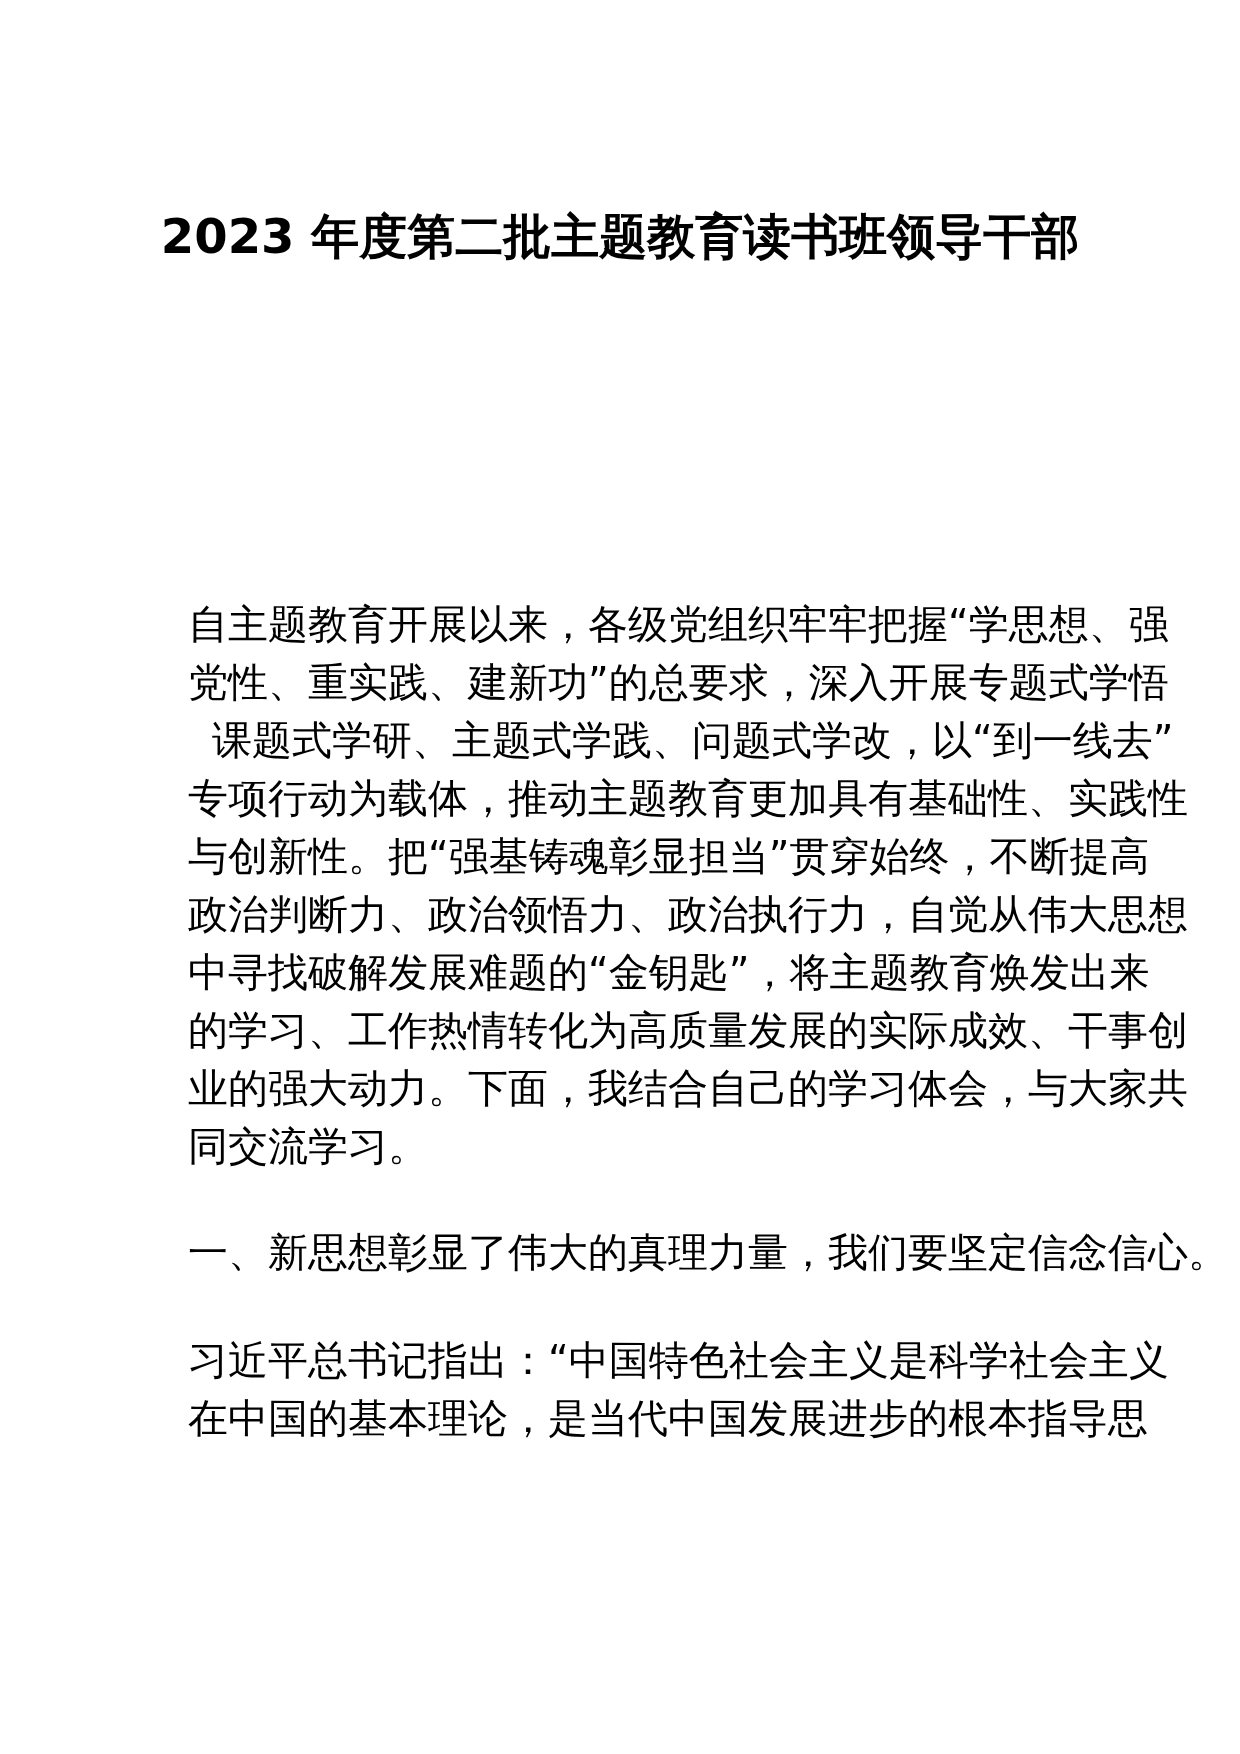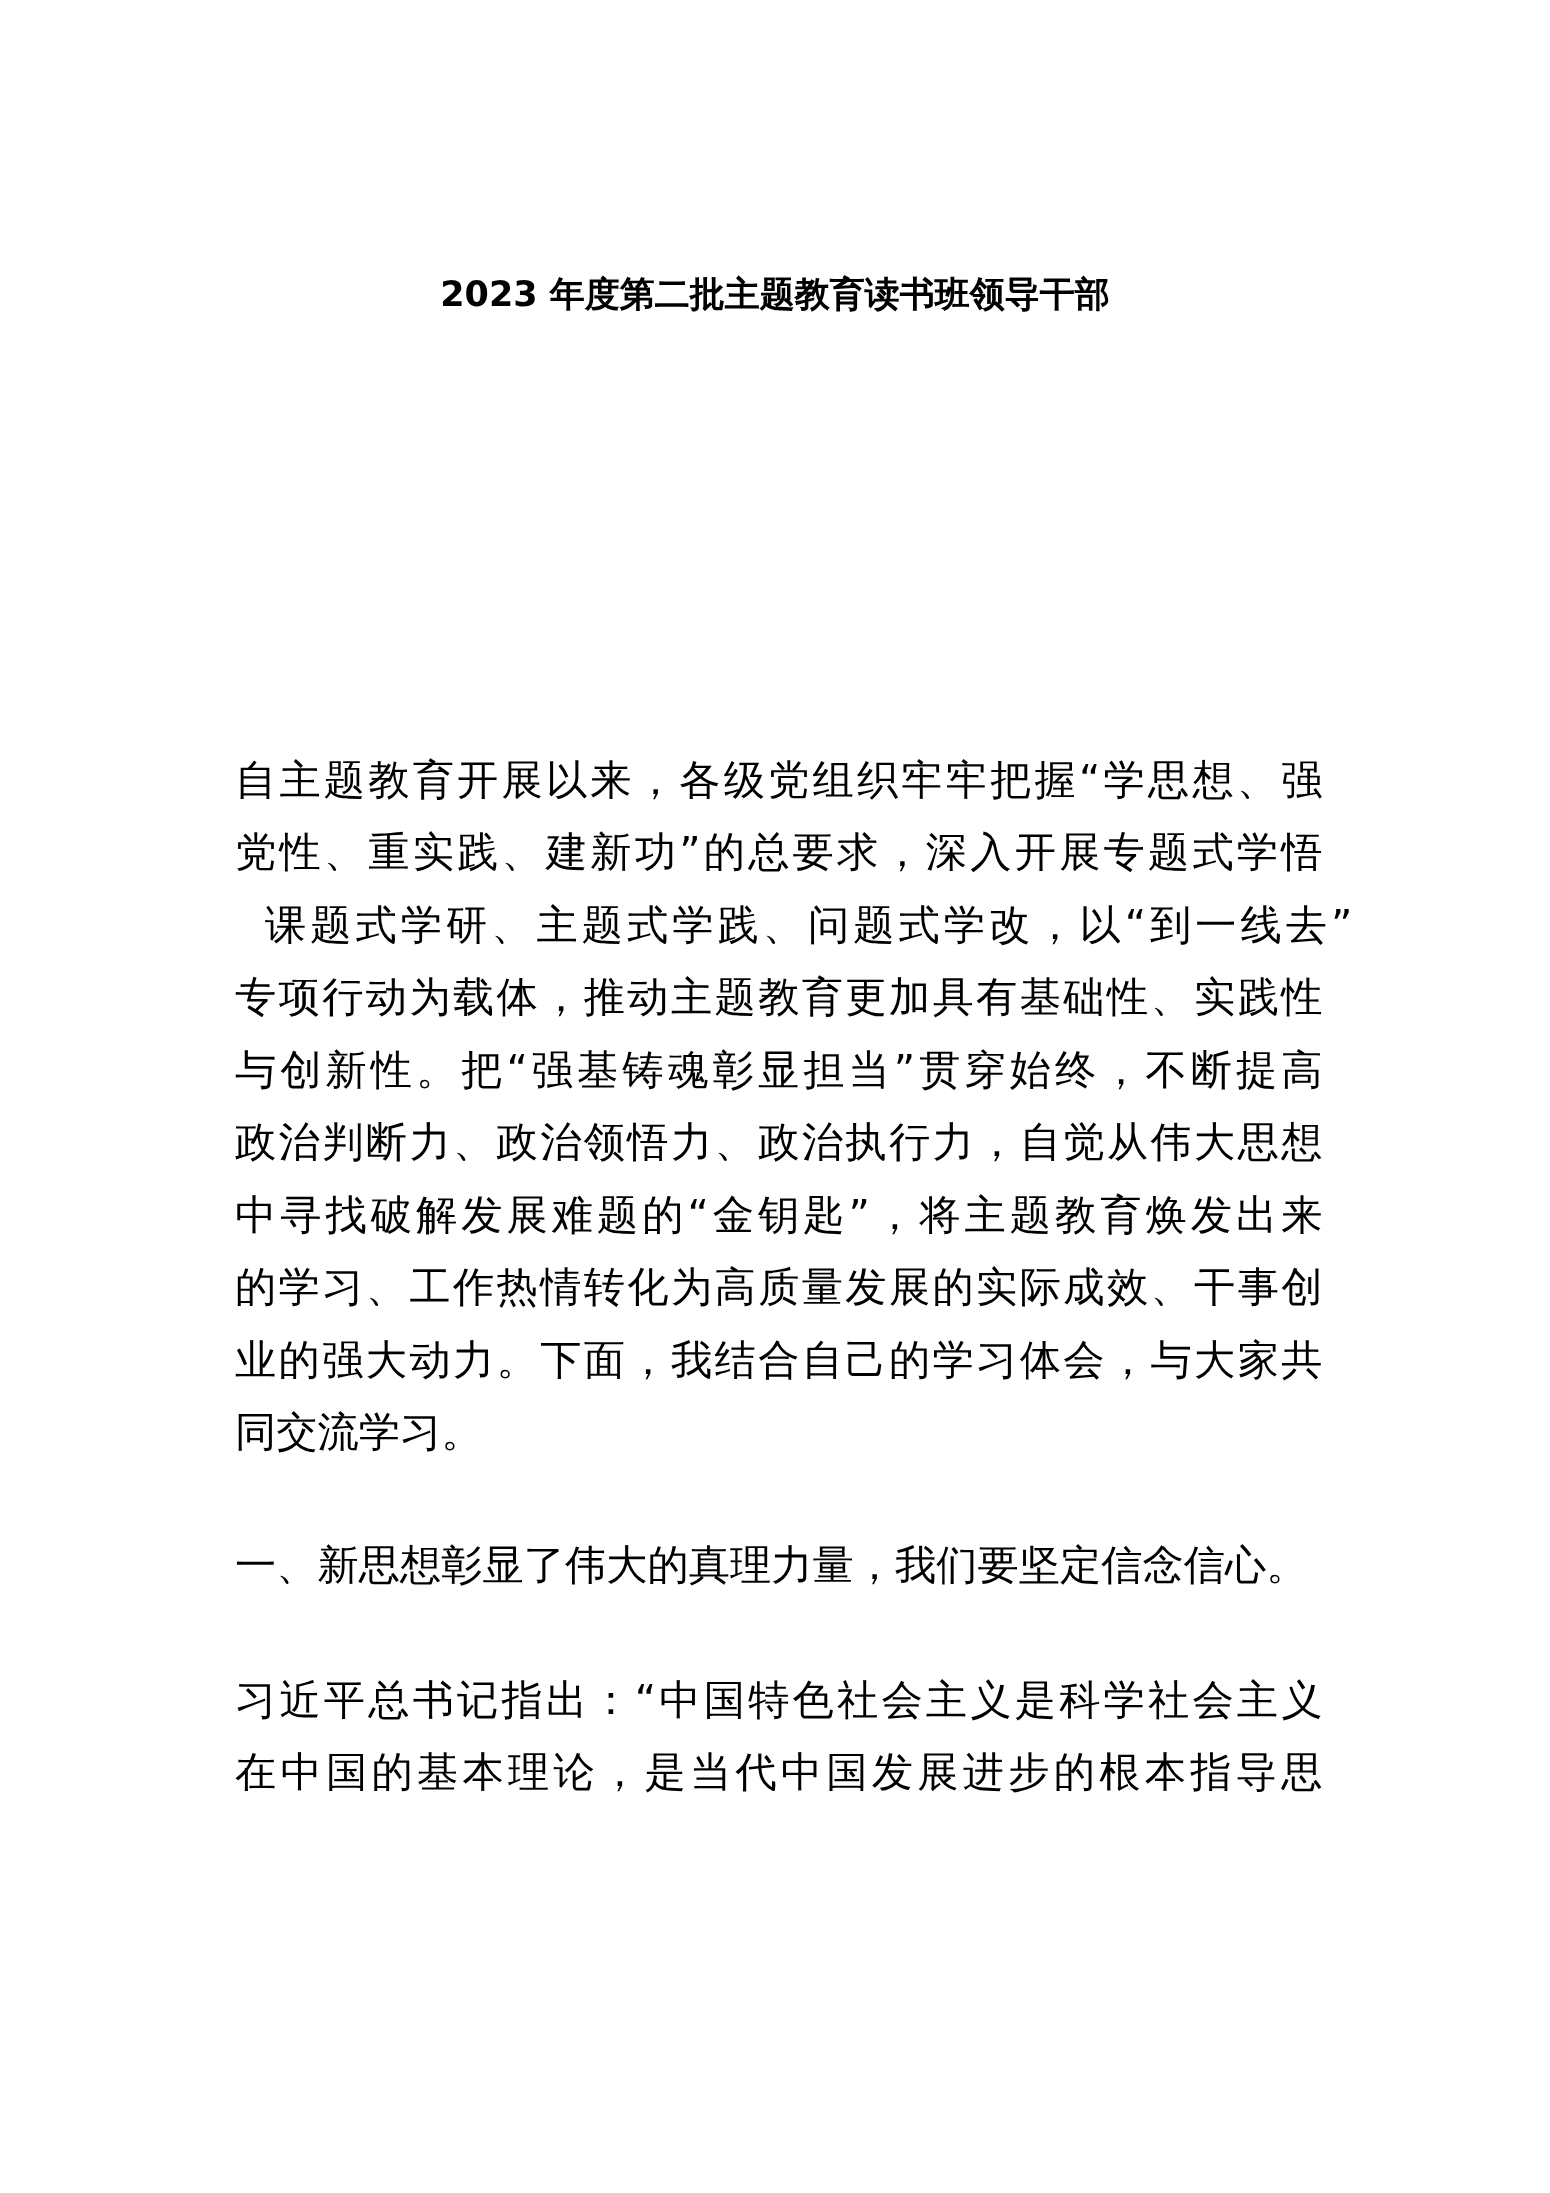--- a/index.html
+++ b/index.html
@@ -21,32 +21,32 @@
       width: 1240px;
       height: 1754px;
       background: #ffffff;
     }
     .title-line {
       position: absolute;
       left: 0;
       width: 1240px;
       text-align: center;
       font-weight: bold;
-      font-size: 28px;
+      font-size: 48px;
       line-height: 48px;
       letter-spacing: 0px;
       white-space: nowrap;
     }
     .title-line.l1 { top: 212px; }
     .title-line.l2 { top: 368px; }
     .body-line {
       position: absolute;
       left: 188px;
       width: 870px;
-      font-size: 33px;
+      font-size: 40px;
       line-height: 40px;
       white-space: nowrap;
       text-align: justify;
       text-align-last: justify;
     }
     .body-line.last {
       text-align-last: left;
     }
   </style>
 </head>

